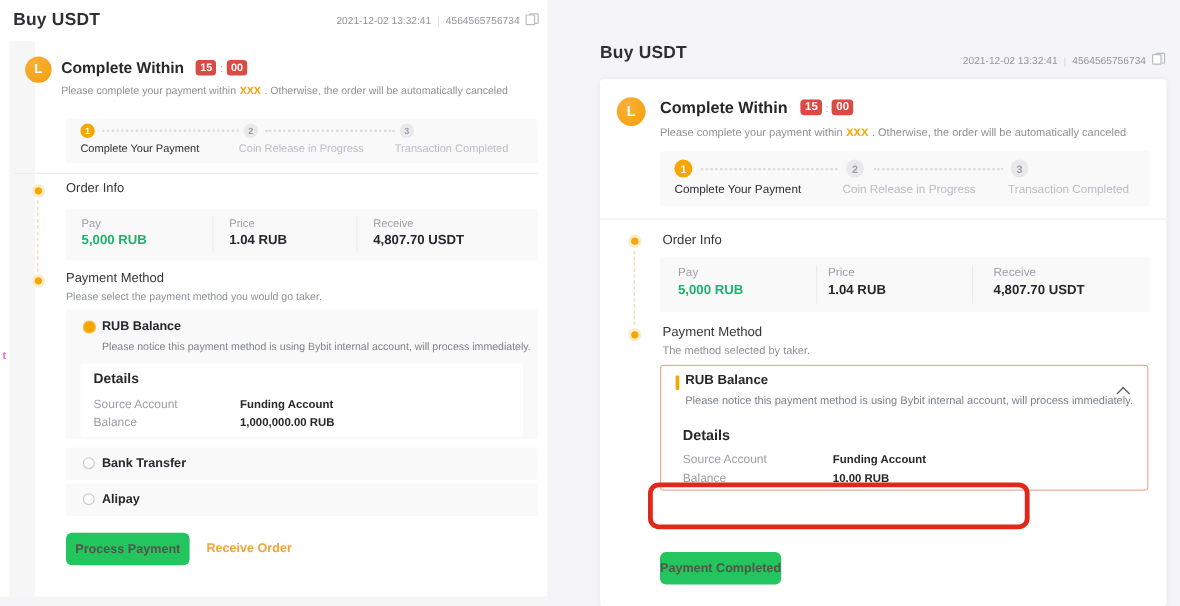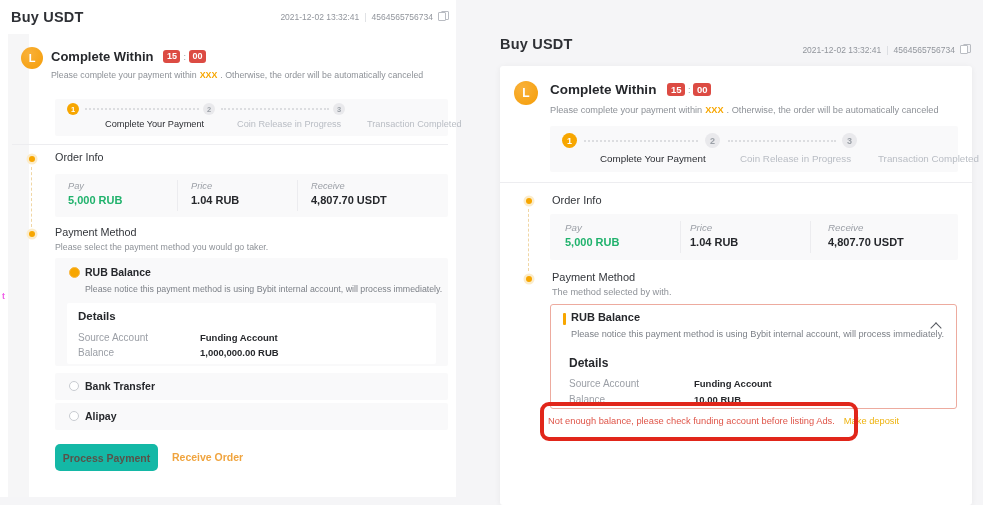--- a/index.html
+++ b/index.html
@@ -19,37 +19,37 @@
   .timer-head{font-size:13px;font-weight:bold;color:#26282c;}
   .badge{background:#dc4b43;color:#fff;font-size:9px;font-weight:bold;padding:2px 3.5px;border-radius:3px;line-height:1;}
   .colon{font-size:9px;color:#9b9fa6;margin:0 3px;}
   .sub{font-size:8.8px;color:#8d9197;}
   .hl{color:#f7a600;font-weight:bold;margin-left:3px;}
   .sub .tail{margin-left:3px;}
   .gbox{background:#f9f9fa;border-radius:2px;position:absolute;}
   .step-c{position:absolute;border-radius:50%;display:flex;align-items:center;justify-content:center;font-weight:bold;background:#f7a600;color:#fff;}
   .step-c.off{background:#e9e9ec;color:#9ba0a7;}
   .dots{position:absolute;border-top:2px dotted #dcdde0;height:0;}
-  .step-lb{position:absolute;font-size:9.2px;color:#2c2e33;white-space:nowrap;margin-left:38px;}
+  .step-lb{position:absolute;font-size:9.2px;color:#2c2e33;white-space:nowrap;}
   .step-lb.off{color:#b9bdc4;}
   .divider{position:absolute;height:1px;background:#ededf0;}
   .bullet{position:absolute;width:6px;height:6px;border-radius:50%;background:#f7a600;box-shadow:0 0 0 2.5px #fbeccb;}
   .vdash{position:absolute;width:0;border-left:1px dashed #f0d6a4;}
   .sec-head{position:absolute;font-size:10.8px;color:#33363b;white-space:nowrap;}
-  .lbl{font-size:9.3px;color:#9b9fa6;white-space:nowrap;font-style:italic;}
+  .lbl{font-size:9.3px;color:#9b9fa6;white-space:nowrap;}
   .val{font-size:11px;font-weight:bold;color:#26282c;white-space:nowrap;}
   .green{color:#20b26c;}
   .colsep{position:absolute;width:1px;background:#ececef;}
   .radio-on{position:absolute;width:11px;height:11px;border-radius:50%;background:#f7a600;border:1px solid #f9b843;box-sizing:border-box;}
   .radio-off{position:absolute;width:10px;height:10px;border-radius:50%;background:#fff;border:1px solid #c9ccd1;box-sizing:border-box;}
   .m-label{font-size:10.5px;font-weight:bold;color:#26282c;white-space:nowrap;}
   .d-head{font-size:11.5px;font-weight:bold;color:#26282c;}
   .d-lbl{font-size:10px;color:#9b9fa6;white-space:nowrap;}
   .d-val{font-size:9.5px;font-weight:bold;color:#26282c;white-space:nowrap;}
-  .btn{position:absolute;background:#14b8a6;border-radius:5px;display:flex;align-items:center;justify-content:center;
+  .btn{position:absolute;background:#22c55e;border-radius:5px;display:flex;align-items:center;justify-content:center;
        font-size:10.5px;font-weight:bold;color:#58534a;cursor:pointer;}
   .link{font-size:10.5px;font-weight:bold;color:#f0a43e;cursor:pointer;white-space:nowrap;}
   .salmon-card{position:absolute;background:#fff;border:1px solid #edab9f;border-radius:3px;box-sizing:border-box;}
   .orange-bar{position:absolute;width:3px;height:12px;background:#f7a600;border-radius:1px;}
   .chev-up{position:absolute;width:7px;height:7px;border-left:1.5px solid #55585f;border-top:1.5px solid #55585f;transform:rotate(45deg);cursor:pointer;}
   .alert-msg{position:absolute;font-size:9.3px;color:#df5549;white-space:nowrap;}
   .alert-link{color:#eeb20c;margin-left:9px;cursor:pointer;}
   .annotation{position:absolute;border:4px solid #e1261a;border-radius:9px;z-index:9;pointer-events:none;}
   .rail{position:absolute;background:#f6f6f7;}
   .stray{position:absolute;color:#f060e8;font-size:9px;font-weight:bold;}
@@ -188,33 +188,31 @@
     <div class="colsep" style="left:130px;top:7px;height:32px;"></div>
     <div class="abs lbl" style="left:140px;top:8px;font-size:9.8px;">Price</div>
     <div class="abs val" style="left:140px;top:22px;">1.04 RUB</div>
     <div class="colsep" style="left:260px;top:7px;height:32px;"></div>
     <div class="abs lbl" style="left:278px;top:8px;font-size:9.8px;">Receive</div>
     <div class="abs val" style="left:278px;top:22px;">4,807.70 USDT</div>
   </div>
 
   <div class="bullet" style="left:26px;top:210px;"></div>
   <div class="sec-head" style="left:52px;top:205px;font-size:11px;">Payment Method</div>
-  <div class="abs sub" style="left:52px;top:221px;font-size:9.2px;white-space:nowrap;">The method selected by with.</div>
+  <div class="abs sub" style="left:52px;top:221px;font-size:9.2px;white-space:nowrap;">The method selected by taker.</div>
 
   <div class="salmon-card" style="left:50px;top:238px;width:407px;height:105px;">
     <div class="orange-bar" style="left:12px;top:8px;"></div>
     <div class="abs m-label" style="left:20px;top:6px;font-size:11px;">RUB Balance</div>
     <div class="abs sub" style="left:20px;top:24px;font-size:9.2px;white-space:nowrap;color:#7d8188;">Please notice this payment method is using Bybit internal account, will process immediately.</div>
     <div class="chev-up" style="right:16px;top:19px;"></div>
     <div class="abs d-head" style="left:18px;top:51px;font-size:12px;">Details</div>
     <div class="abs d-lbl" style="left:18px;top:73px;">Source Account</div>
     <div class="abs d-val" style="left:143px;top:73px;">Funding Account</div>
     <div class="abs d-lbl" style="left:18px;top:89px;">Balance</div>
     <div class="abs d-val" style="left:143px;top:89px;">10.00 RUB</div>
   </div>
 
-  <div class="alert-msg" style="left:48px;top:350px;">
-    <span>Not enough balance, please check funding account before listing Ads.</span><span class="alert-link">Make deposit</span>
-  </div>
-
+
+  <div class="btn" style="left:50px;top:394px;width:101px;height:27px;">Payment Completed</div>
 </div>
 
 <div class="annotation" style="left:540px;top:402px;width:310px;height:31px;"></div>
 
 </body></html>

